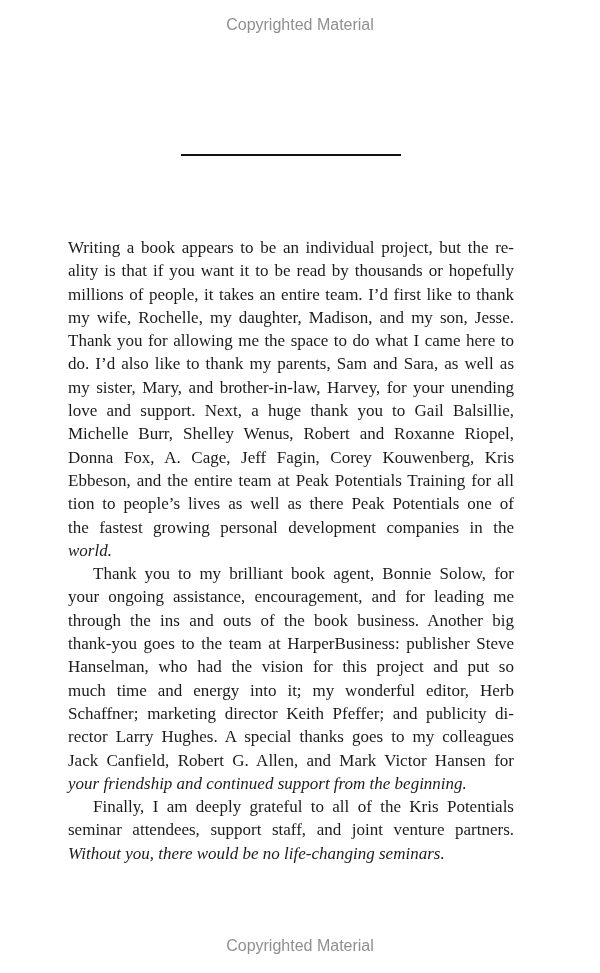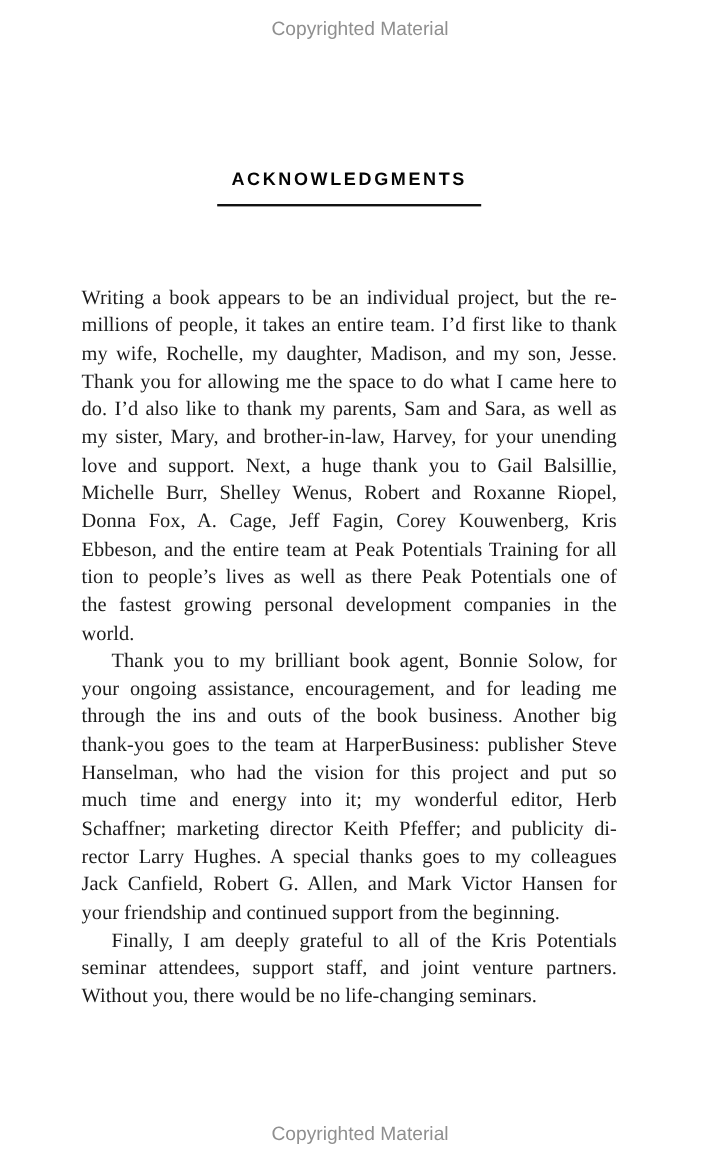--- a/index.html
+++ b/index.html
@@ -65,38 +65,38 @@
     width: 446px;
     font-size: 17px;
     line-height: 23.3px;
     color: var(--ink);
   }
   .paragraph { margin: 0; }
   .line {
     text-align: justify;
     text-align-last: justify;
   }
-  .line.last   { text-align-last: left; }
+  .line.last   { text-align-last: left; font-style: italic; }
   .line.indent { text-indent: 25px; font-family: Liberation Serif, serif; }
 </style>
 </head>
 <body>
 
 <div class="page">
 
   <div class="notice top">Copyrighted Material</div>
 
   <div class="heading-block">
-    <h1>ACKNOWLEDGMENTS</h1>
     <div class="heading-rule"></div>
   </div>
 
   <div class="body-text">
       <div class="paragraph">
         <div class="line">Writing a book appears to be an individual project, but the re-</div>
+        <div class="line">ality is that if you want it to be read by thousands or hopefully</div>
         <div class="line">millions of people, it takes an entire team. I’d first like to thank</div>
         <div class="line">my wife, Rochelle, my daughter, Madison, and my son, Jesse.</div>
         <div class="line">Thank you for allowing me the space to do what I came here to</div>
         <div class="line">do. I’d also like to thank my parents, Sam and Sara, as well as</div>
         <div class="line">my sister, Mary, and brother-in-law, Harvey, for your unending</div>
         <div class="line">love and support. Next, a huge thank you to Gail Balsillie,</div>
         <div class="line">Michelle Burr, Shelley Wenus, Robert and Roxanne Riopel,</div>
         <div class="line">Donna Fox, A. Cage, Jeff Fagin, Corey Kouwenberg, Kris</div>
         <div class="line">Ebbeson, and the entire team at Peak Potentials Training for all</div>
         <div class="line">tion to people’s lives as well as there Peak Potentials one of</div>

